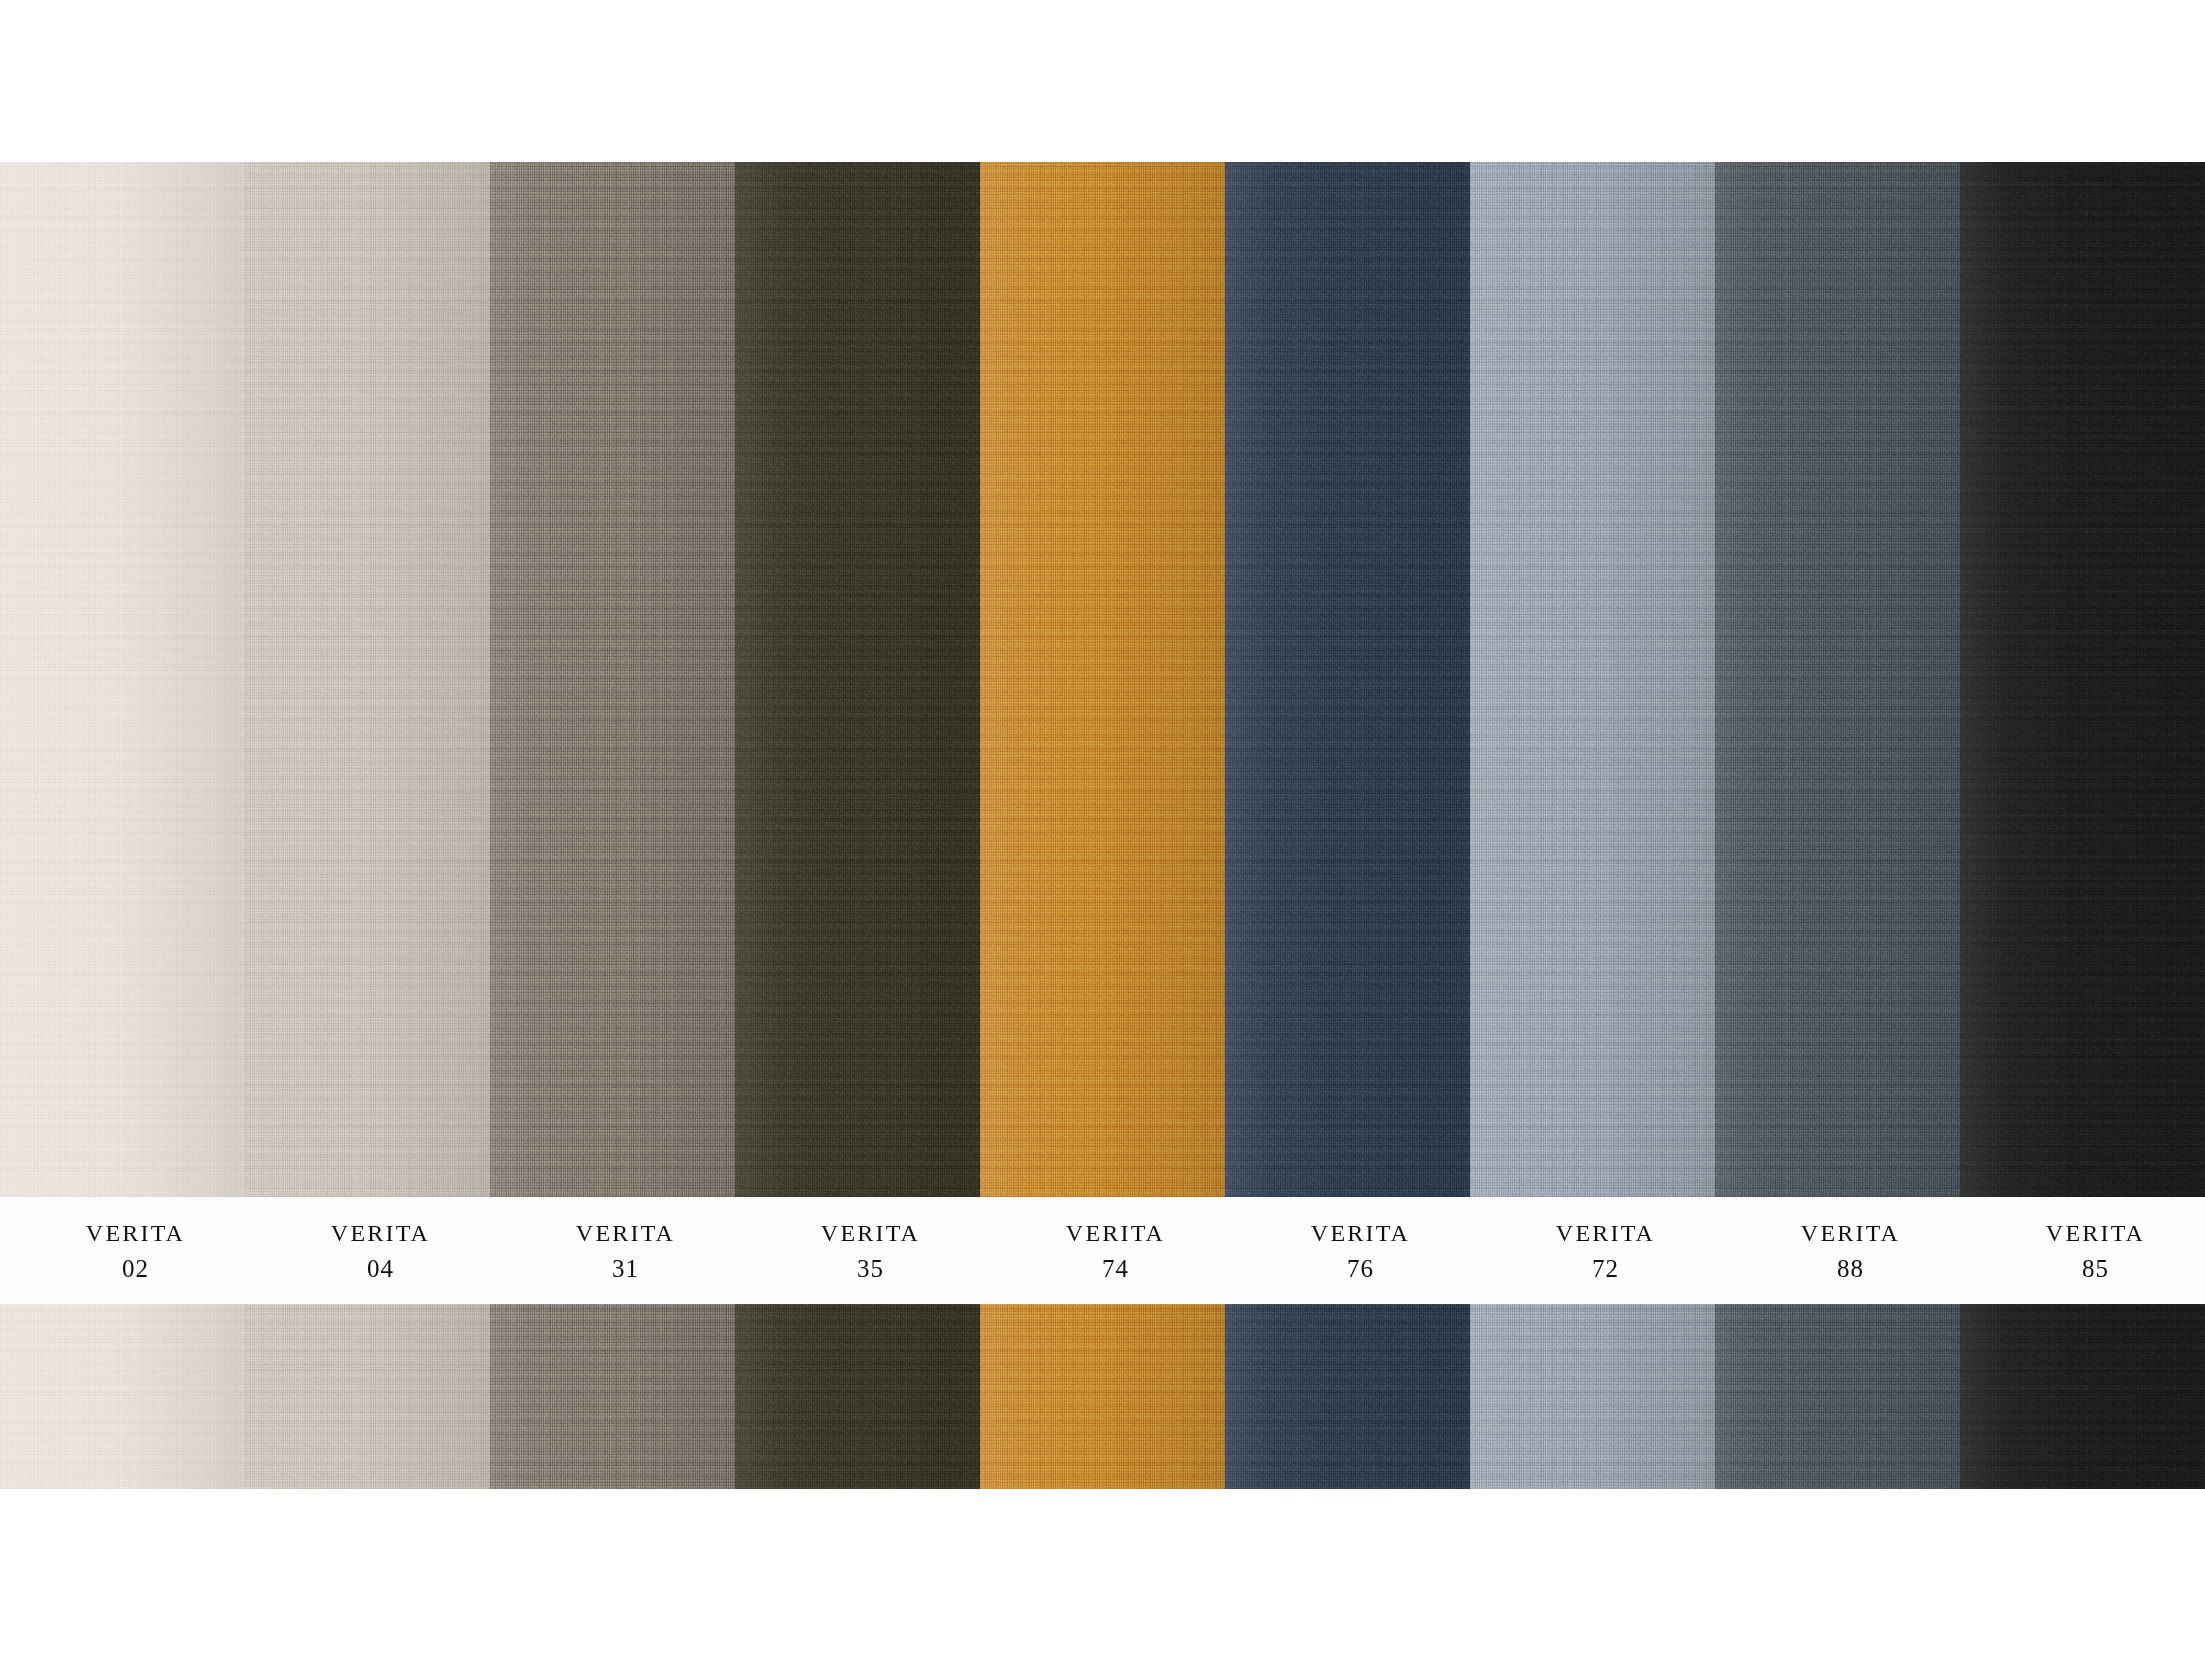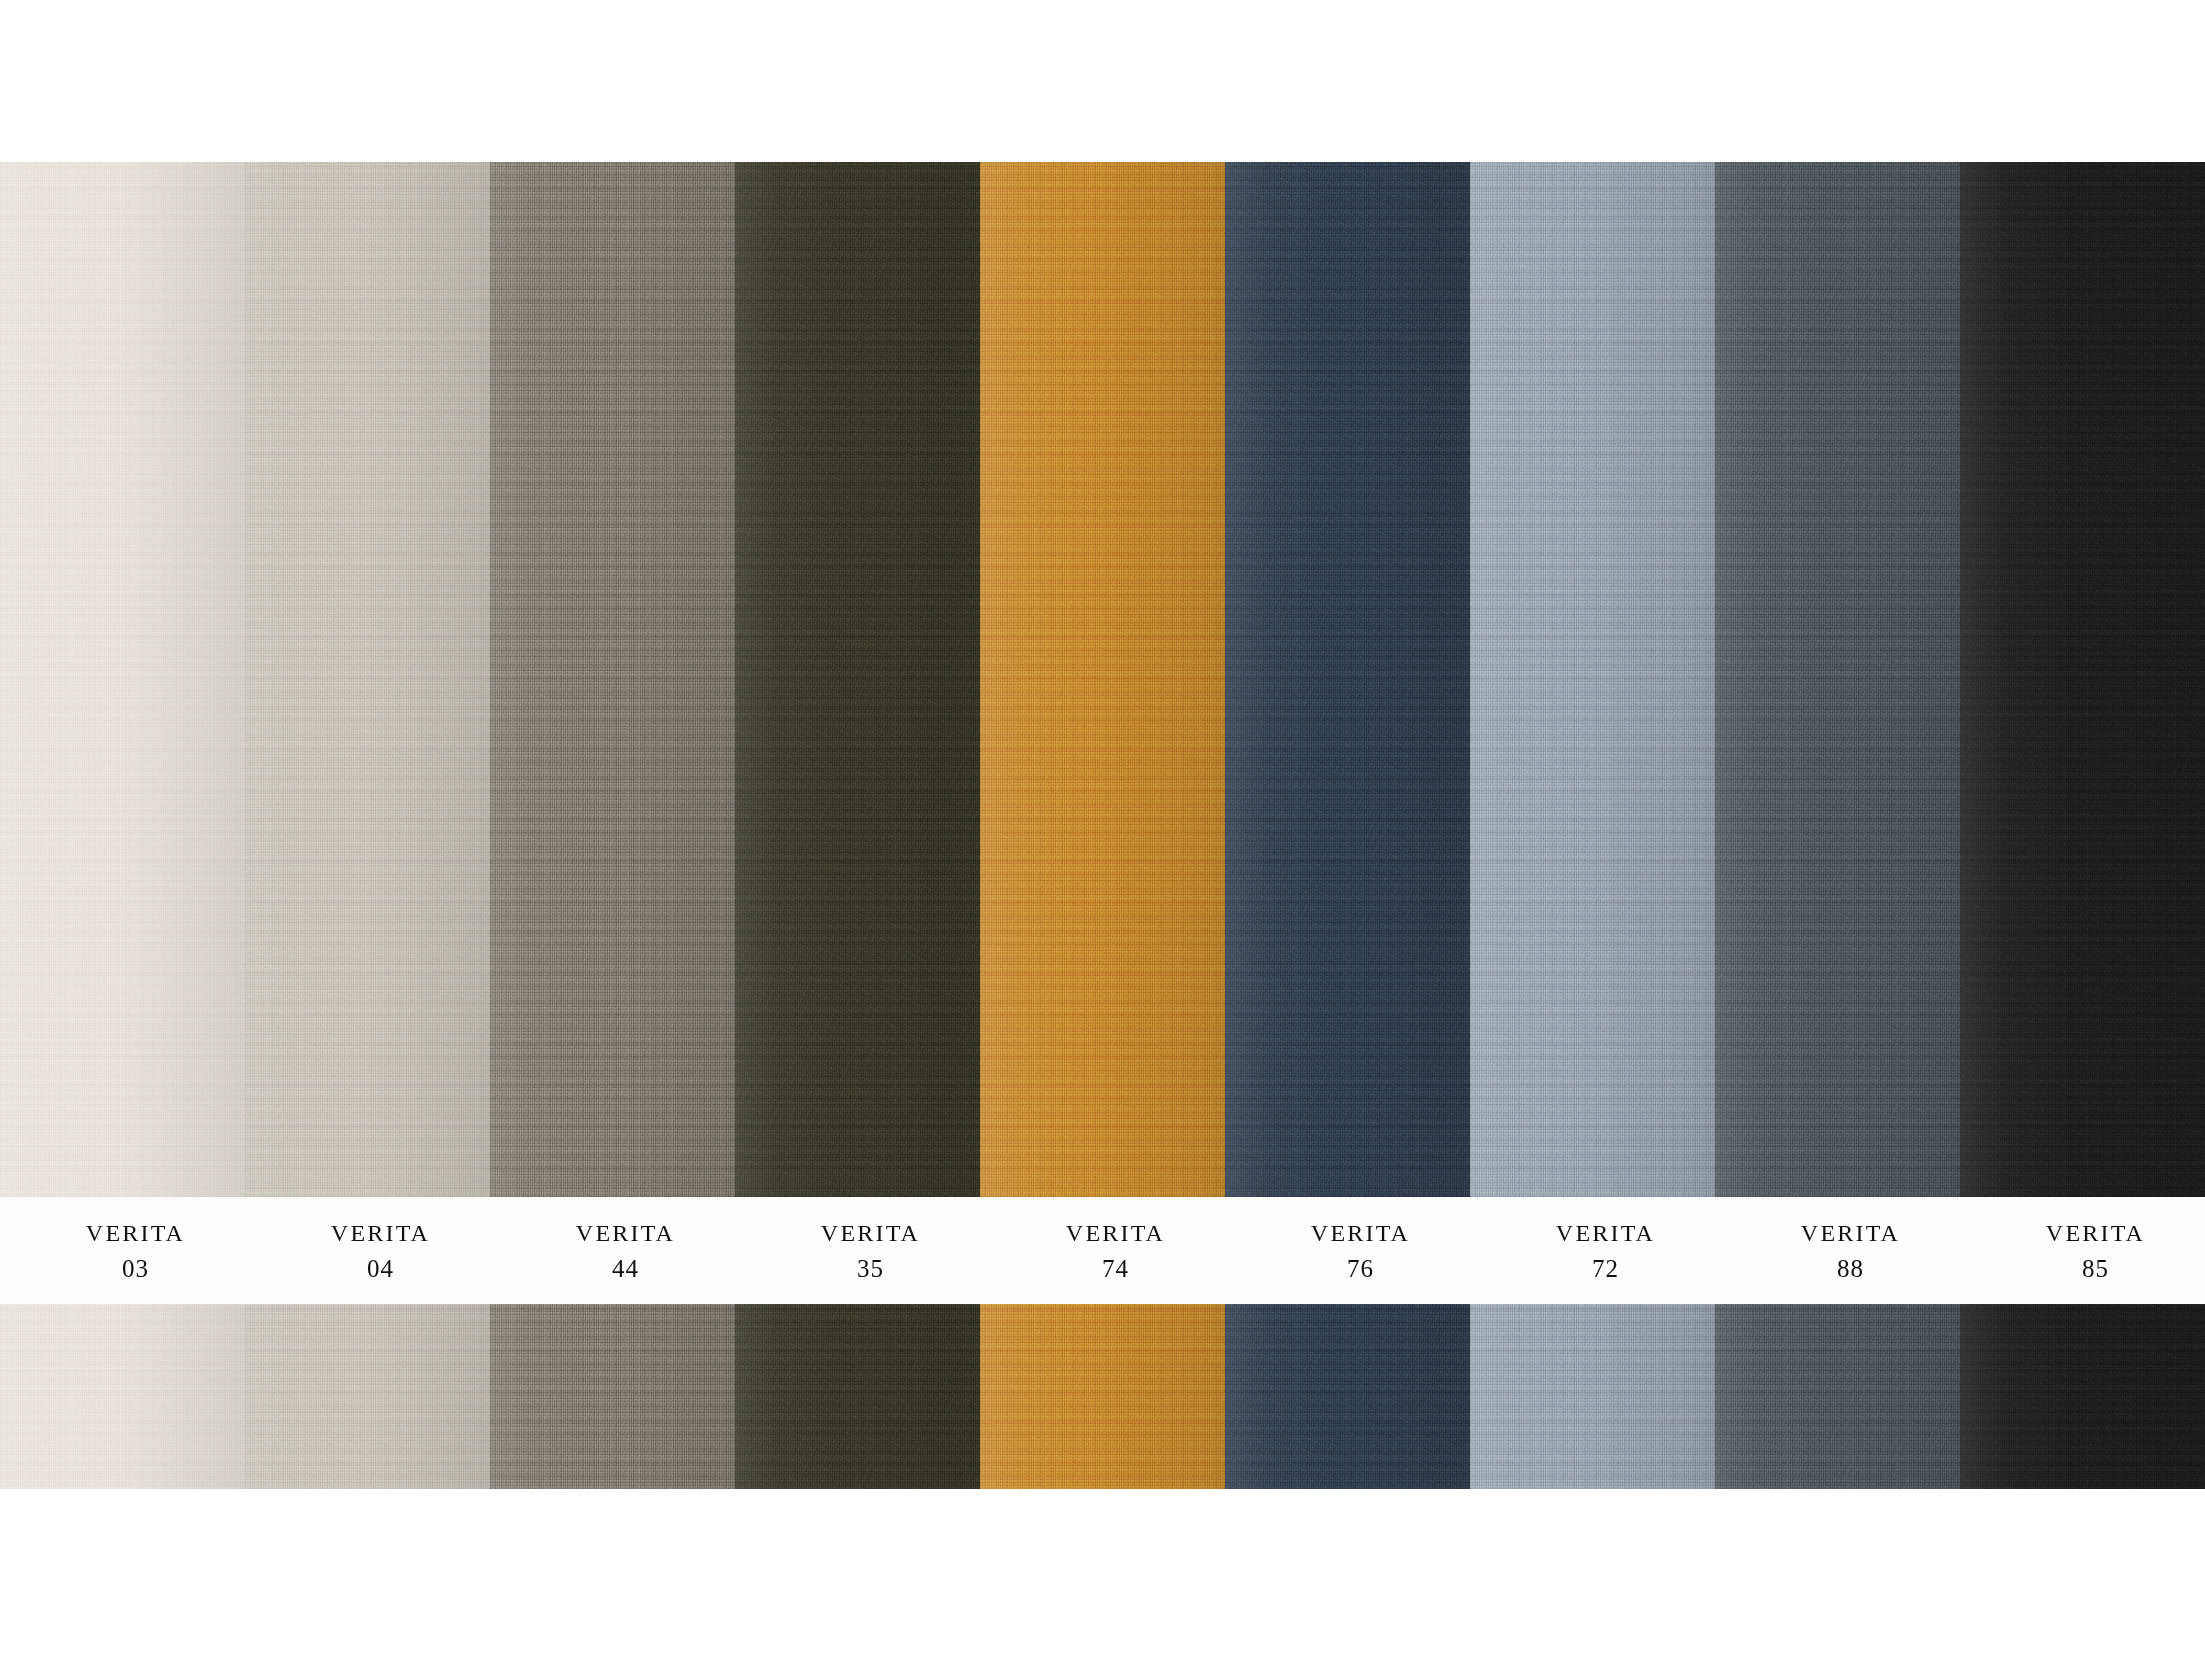--- a/index.html
+++ b/index.html
@@ -248,31 +248,31 @@
       <div class="tex-slub"></div>
       <div class="tex-sheen"></div>
     </div>
 
   </div>
 
   <div id="label-band" style="background: rgb(253, 253, 252);">
 
     <div class="label-cell" style="color: rgb(17, 17, 17);">
       <div class="label-name">VERITA</div>
-      <div class="label-code">03</div>
+      <div class="label-code">02</div>
     </div>
 
     <div class="label-cell" style="color: rgb(17, 17, 17);">
       <div class="label-name">VERITA</div>
       <div class="label-code">04</div>
     </div>
 
     <div class="label-cell" style="color: rgb(17, 17, 17);">
       <div class="label-name">VERITA</div>
-      <div class="label-code">44</div>
+      <div class="label-code">31</div>
     </div>
 
     <div class="label-cell" style="color: rgb(17, 17, 17);">
       <div class="label-name">VERITA</div>
       <div class="label-code">35</div>
     </div>
 
     <div class="label-cell" style="color: rgb(17, 17, 17);">
       <div class="label-name">VERITA</div>
       <div class="label-code">74</div>

